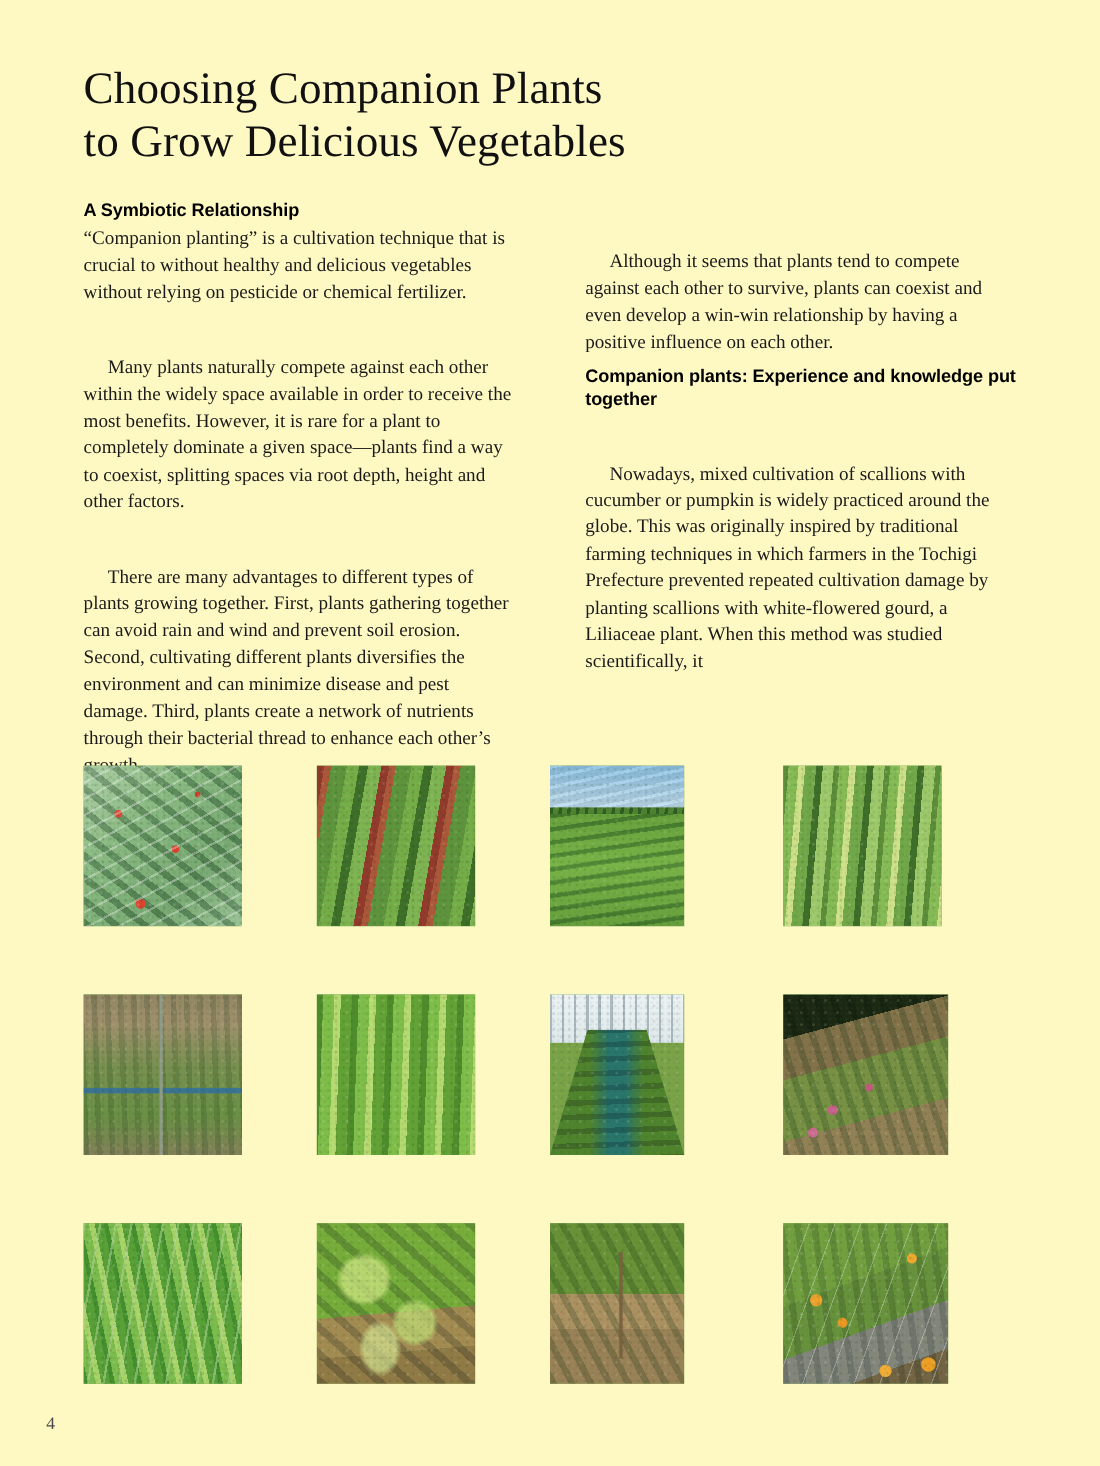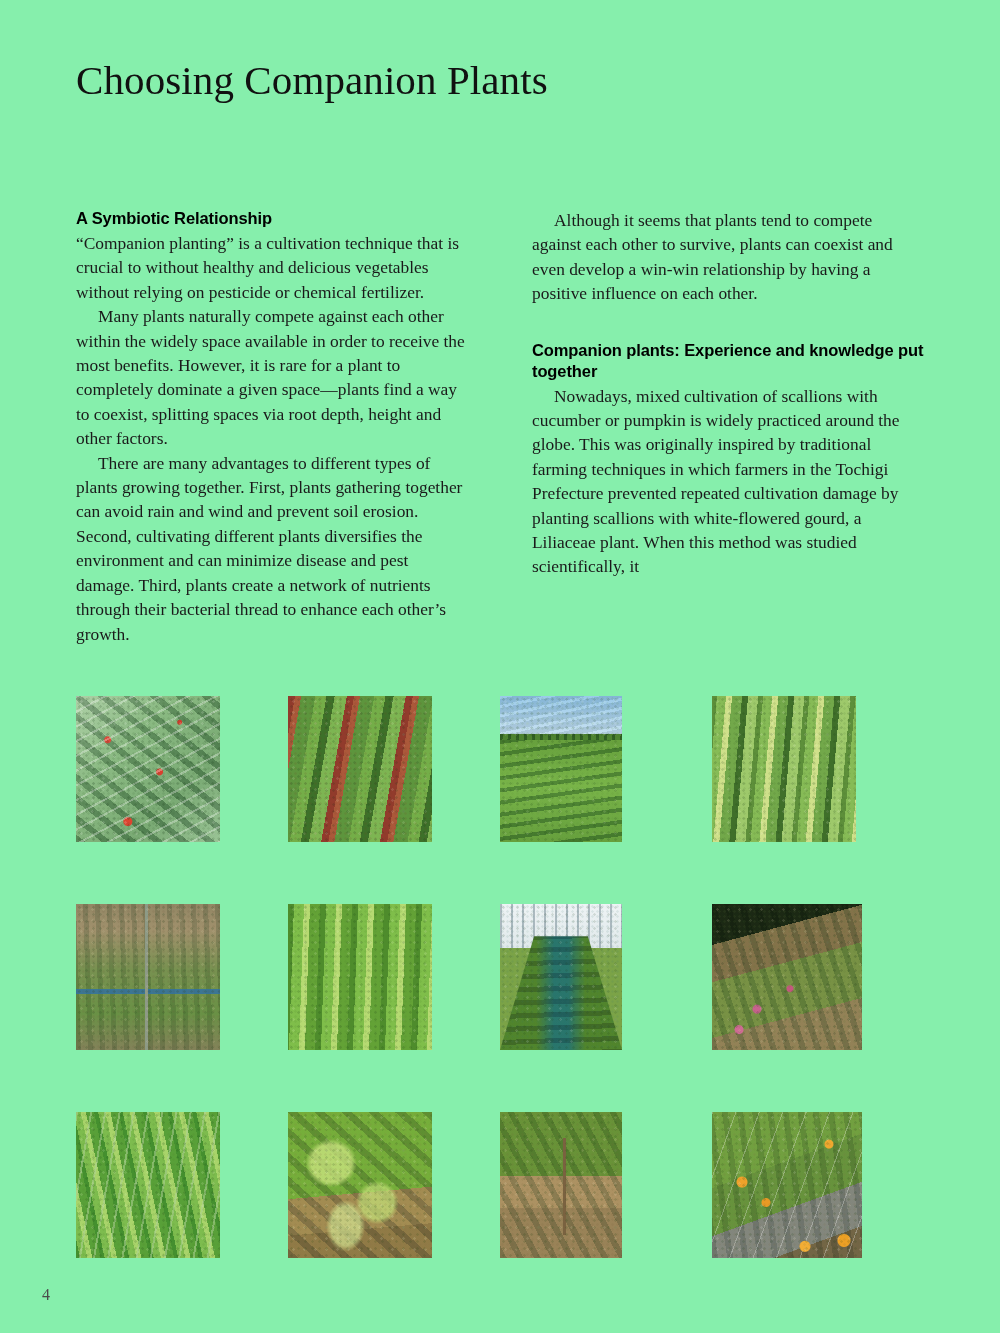--- a/index.html
+++ b/index.html
@@ -12,21 +12,21 @@
     height: 1333px;
     position: relative;
     font-family: "Liberation Serif", serif;
     color: #1a1a1a;
     overflow: hidden;
   }
 
   .page {
     position: absolute;
     inset: 0;
-    background: #86efac;
+    background: #fef9c3;
   }
 
   
   .title-block {
     position: absolute;
     left: 76px;
     top: 56px;
     width: 840px;
   }
   .title-line {
@@ -35,53 +35,54 @@
     line-height: 48px;
     letter-spacing: 0.1px;
     color: #111111;
     white-space: nowrap;
   }
 
   
   .columns {
     position: absolute;
     left: 76px;
-    top: 208px;
+    top: 181px;
     width: 848px;
     display: flex;
     gap: 64px;
   }
   .column {
     width: 392px;
   }
 
   h2.section-heading {
     font-family: "Liberation Sans", sans-serif;
     font-size: 16.5px;
     font-weight: bold;
     line-height: 21px;
     margin: 0 0 2px 0;
     color: #000000;
     letter-spacing: -0.1px;
   }
   h2.section-heading.spaced {
-    margin-top: 34px;
+    margin-top: 9px;
   }
 
   p.body-text {
     font-family: "Liberation Serif", serif;
     font-size: 17.4px;
     line-height: 24.4px;
     margin: 0;
     text-align: left;
     color: #1a1a1a;
     hyphens: none;
   }
   p.body-text.indented {
     text-indent: 22px;
+    margin-top: 44px;
   }
 
   
   .photo-grid {
     position: absolute;
     left: 76px;
     top: 696px;
     width: 848px;
   }
   .photo-row {
@@ -134,20 +135,21 @@
     color: #4a4a4a;
   }
 </style>
 </head>
 <body>
 
 <div class="page">
 
   <div class="title-block">
     <div class="title-line">Choosing Companion Plants</div>
+    <div class="title-line">to Grow Delicious Vegetables</div>
   </div>
 
   <div class="columns">
 
     <div class="column">
       <h2 class="section-heading">A Symbiotic Relationship</h2>
       <p class="body-text">“Companion planting” is a cultivation technique that is crucial to without healthy and delicious vegetables without relying on pesticide or chemical fertilizer.</p>
       <p class="body-text indented">Many plants naturally compete against each other within the widely space available in order to receive the most benefits. However, it is rare for a plant to completely dominate a given space—plants find a way to coexist, splitting spaces via root depth, height and other factors.</p>
       <p class="body-text indented">There are many advantages to different types of plants growing together. First, plants gathering together can avoid rain and wind and prevent soil erosion. Second, cultivating different plants diversifies the environment and can minimize disease and pest damage. Third, plants create a network of nutrients through their bacterial thread to enhance each other’s growth.</p>
     </div>

